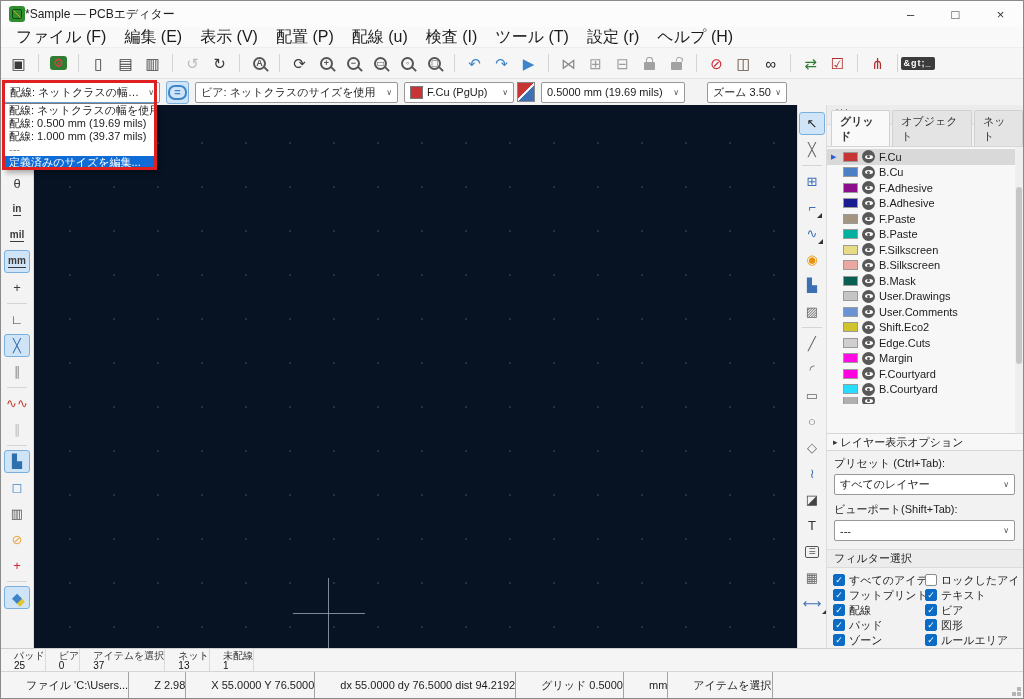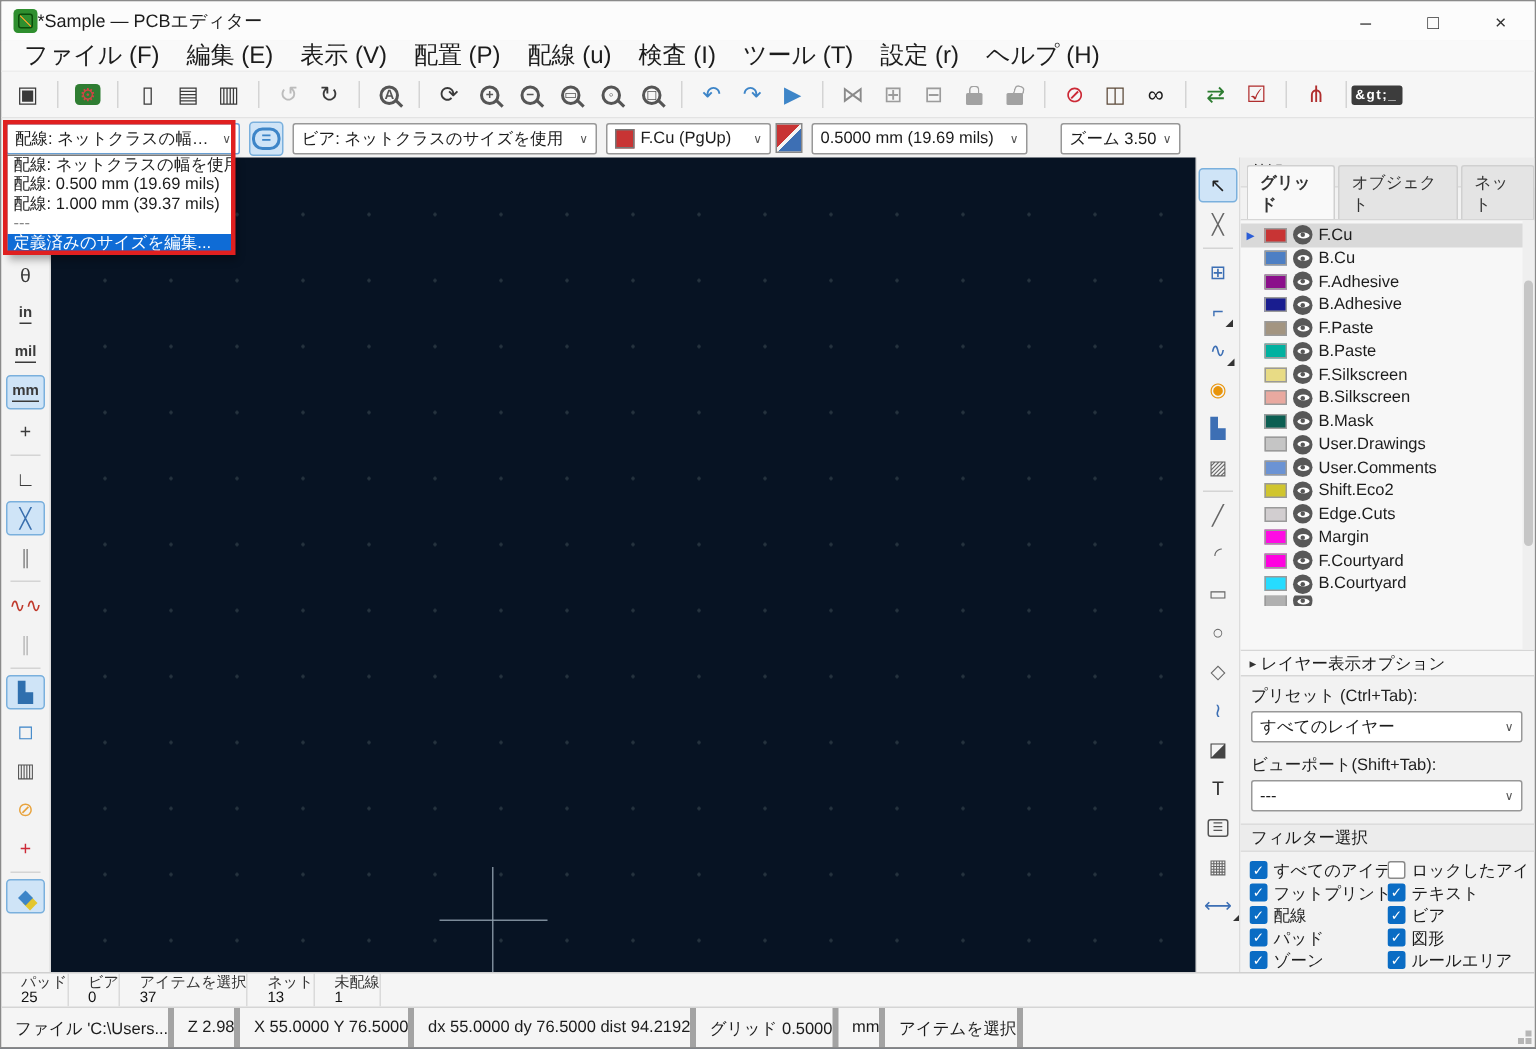--- a/index.html
+++ b/index.html
@@ -91,21 +91,21 @@
 .fitem{display:flex;align-items:center;height:14px;white-space:nowrap;overflow:hidden}
 .cb{width:12px;height:12px;border:1px solid #8a8a8a;border-radius:2px;background:#fff;display:inline-flex;align-items:center;justify-content:center;margin-right:4px;flex:none}
 .cb.on{background:#0a6cc4;border-color:#0a6cc4}
 .cb.on::after{content:"✓";color:#fff;font-size:9px;line-height:1}
 
 .statsrow{height:23px;background:#f5f5f5;border-top:1px solid #cfcfcf;display:flex;flex:none}
 .stat{padding:1px 0 0 13px;border-right:1px solid #dadada;display:flex;flex-direction:column;justify-content:center;line-height:10px}
 .stat .sl{font-size:10px;color:#333}
 .stat .sv{font-size:10px;color:#111}
 .statusrow{height:27px;background:#f5f5f5;border-top:1px solid #d5d5d5;display:flex;align-items:stretch;flex:none;font-size:11px;position:relative}
-.scell{display:flex;align-items:center;padding-left:9px;border-right:4px solid #a3a3a3;white-space:nowrap;overflow:hidden;flex:none}
+.scell{display:flex;align-items:center;padding-left:25px;border-right:1px solid #a3a3a3;white-space:nowrap;overflow:hidden;flex:none}
 .grip{position:absolute;right:2px;bottom:2px;width:4px;height:4px;background:#b5b5b5;box-shadow:-5px 0 0 #b5b5b5,0 -5px 0 #b5b5b5}
 
 .popup{position:absolute;left:3px;top:102px;width:152px;background:#fff;border:1px solid #7a7a7a;z-index:50;font-size:11px;box-shadow:2px 3px 5px rgba(0,0,0,.3)}
 .opt{height:13px;line-height:13px;padding:0 4px;white-space:nowrap;overflow:hidden}
 .opt.hl{background:#0f6cd6;color:#fff}
 .opt.dim{color:#888}
 .redbox{position:absolute;left:1px;top:79px;width:155px;height:90px;border:3px solid #e02020;z-index:60;pointer-events:none}
 </style>
 </head>
 <body>

